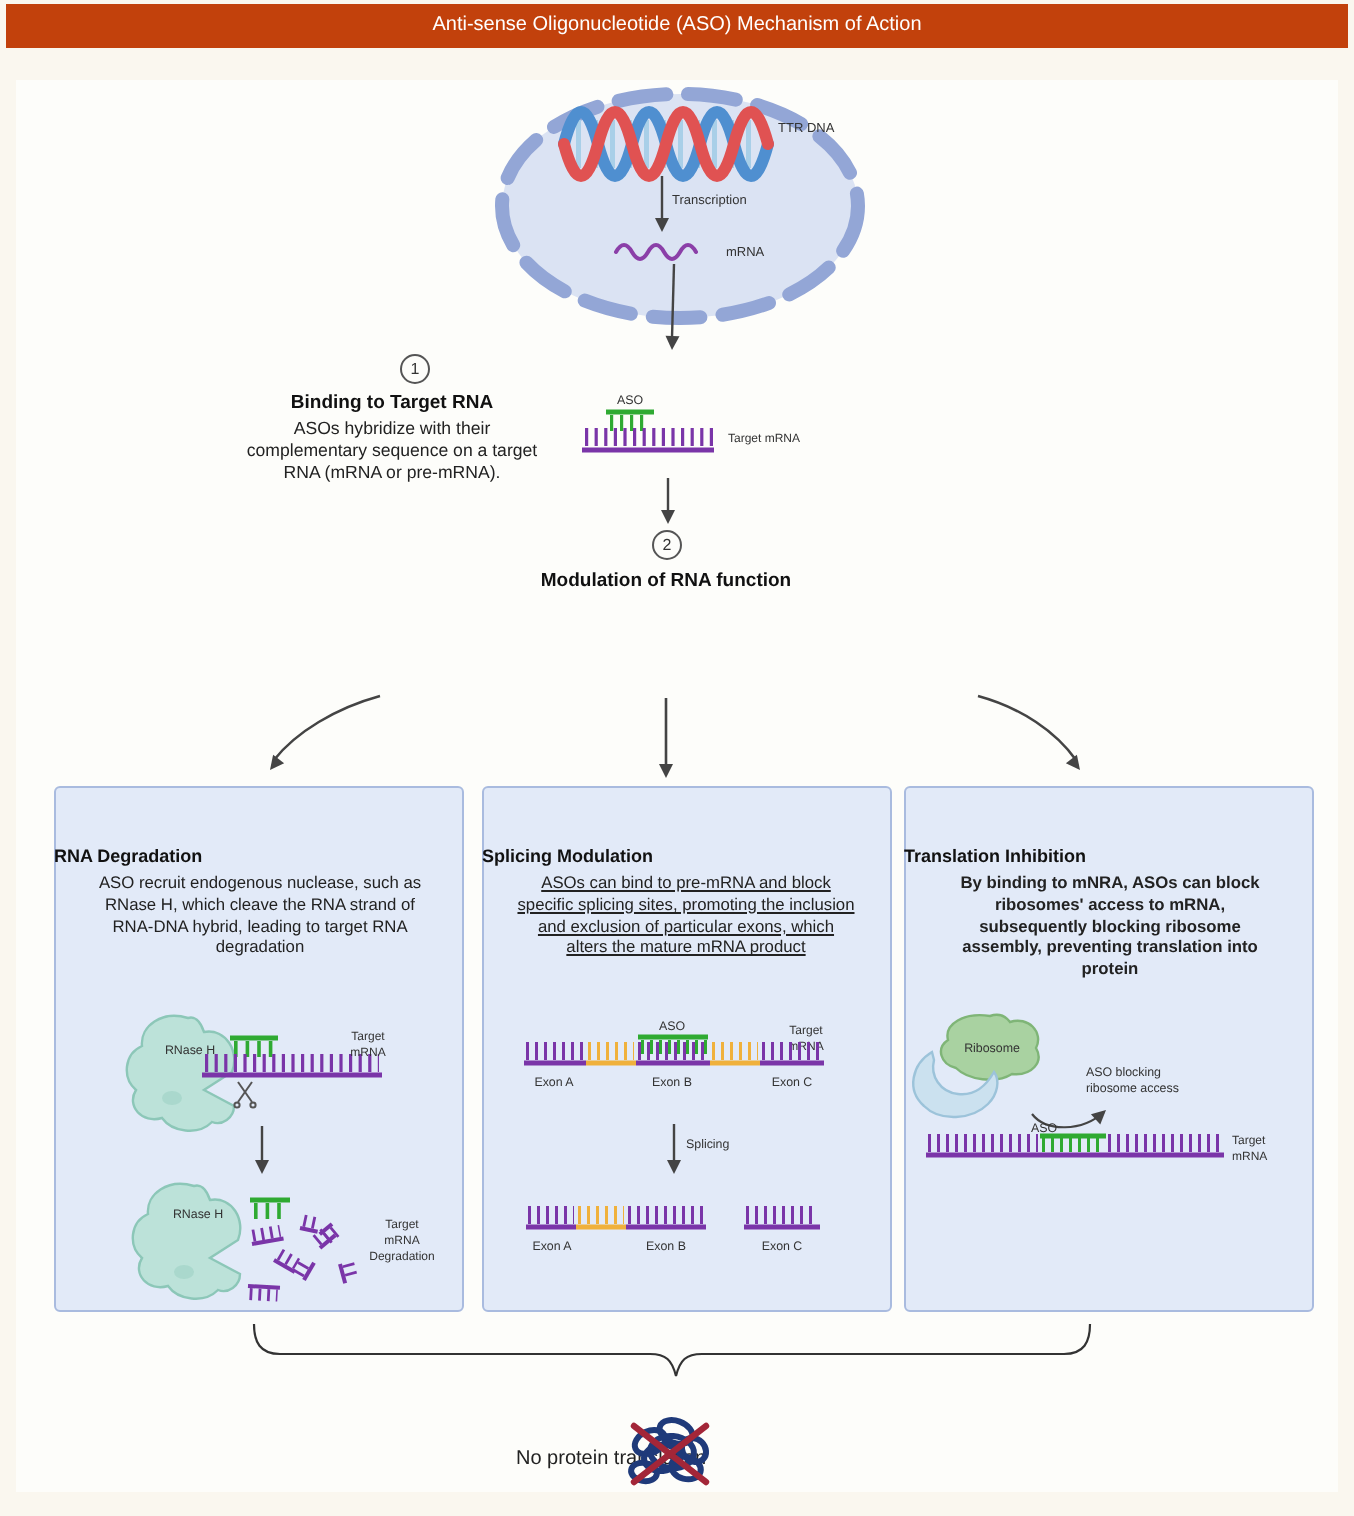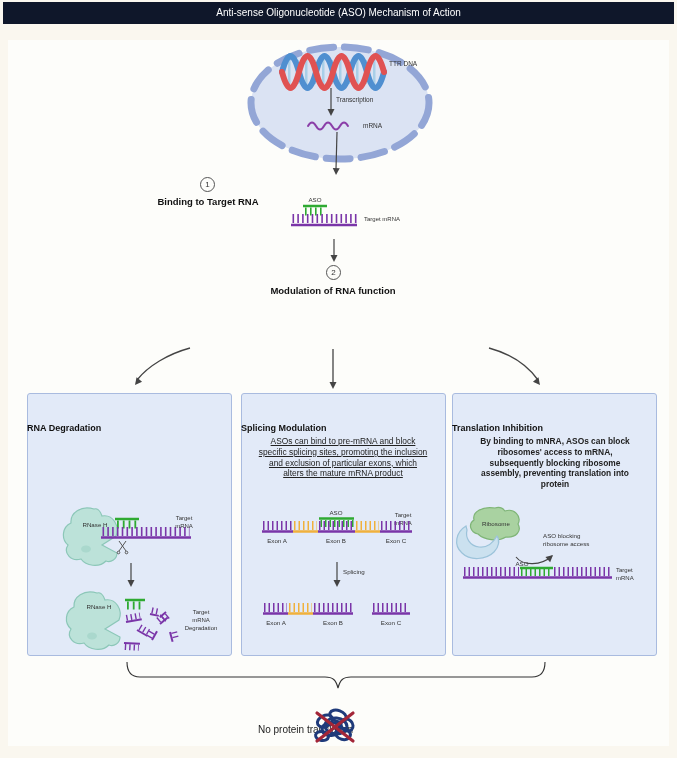--- a/index.html
+++ b/index.html
@@ -1,19 +1,19 @@
 <!DOCTYPE html>
 <html><head>
 <meta charset="utf-8">
 <style>
   html,body{margin:0;padding:0;}
   .page{position:relative;width:677px;height:758px;background:#faf7ef;
         font-family:"Liberation Sans",sans-serif;overflow:hidden;color:#222;}
   .panel{position:absolute;left:8px;top:40px;width:661px;height:706px;background:#fdfdfa;}
-  .titlebar{position:absolute;left:3px;top:2px;width:671px;height:22px;background:#0f172a;
+  .titlebar{position:absolute;left:3px;top:2px;width:671px;height:22px;background:#c2410c;
             color:#fff;font-size:10px;line-height:22px;text-align:center;}
   .numcircle{position:absolute;width:15px;height:15px;border:1px solid #555;border-radius:50%;
              font-size:8px;display:flex;align-items:center;justify-content:center;color:#333;
              background:transparent;box-sizing:border-box;}
   .numcircle.small{font-size:6px;}
   .tblock{position:absolute;text-align:center;}
   .tblock h4{margin:0 0 2px 0;font-size:9.5px;color:#111;}
   .tblock p{margin:0;font-size:8.8px;line-height:1.24;}
   .mbox{position:absolute;top:393px;width:205px;height:263px;background:#e2eaf8;
         border:1px solid #a9bbdf;border-radius:3px;box-sizing:border-box;}
@@ -43,33 +43,35 @@
   <div class="numcircle small" style="left:122px;top:402px;">
       <span>2a</span>
     </div>
   <div class="numcircle small" style="left:335px;top:402px;">
       <span>2b</span>
     </div>
   <div class="numcircle small" style="left:547px;top:402px;">
       <span>2c</span>
     </div>
 
-  <div class="tblock" style="left:133px;top:196px;width:150px;">
+  <div class="tblock" style="left:121px;top:196px;width:150px;">
     <h4>Binding to Target RNA</h4>
+    <p>ASOs hybridize with their complementary sequence on a target RNA (mRNA or pre-mRNA).</p>
   </div>
 
   <div class="tblock" style="left:252px;top:285px;width:162px;">
     <h4>Modulation of RNA function</h4>
   </div>
 
   <div class="mbox" style="left:27px;"></div>
   <div class="mbox" style="left:241px;"></div>
   <div class="mbox" style="left:452px;"></div>
 
   <div class="boxtitle" style="left:27px;top:423px;width:206px;">RNA Degradation</div>
+  <div class="boxbody" style="left:45px;top:436px;width:170px;">ASO recruit endogenous nuclease, such as RNase H, which cleave the RNA strand of RNA-DNA hybrid, leading to target RNA degradation</div>
 
   <div class="boxtitle" style="left:241px;top:423px;width:236px;">Splicing Modulation</div>
   <div class="boxbody" style="left:258px;top:436px;width:170px;text-decoration:underline;">ASOs can bind to pre-mRNA and block specific splicing sites, promoting the inclusion and exclusion of particular exons, which alters the mature mRNA product</div>
 
   <div class="boxtitle" style="left:452px;top:423px;width:164px;">Translation Inhibition</div>
   <div class="boxbody" style="left:470px;top:436px;width:170px;font-weight:bold;">By binding to mNRA, ASOs can block ribosomes' access to mRNA, subsequently blocking ribosome assembly, preventing translation into protein</div>
 
   <div class="footerlabel">No protein translation</div>
 
   <svg class="overlay" width="677" height="758" viewBox="0 0 677 758">

